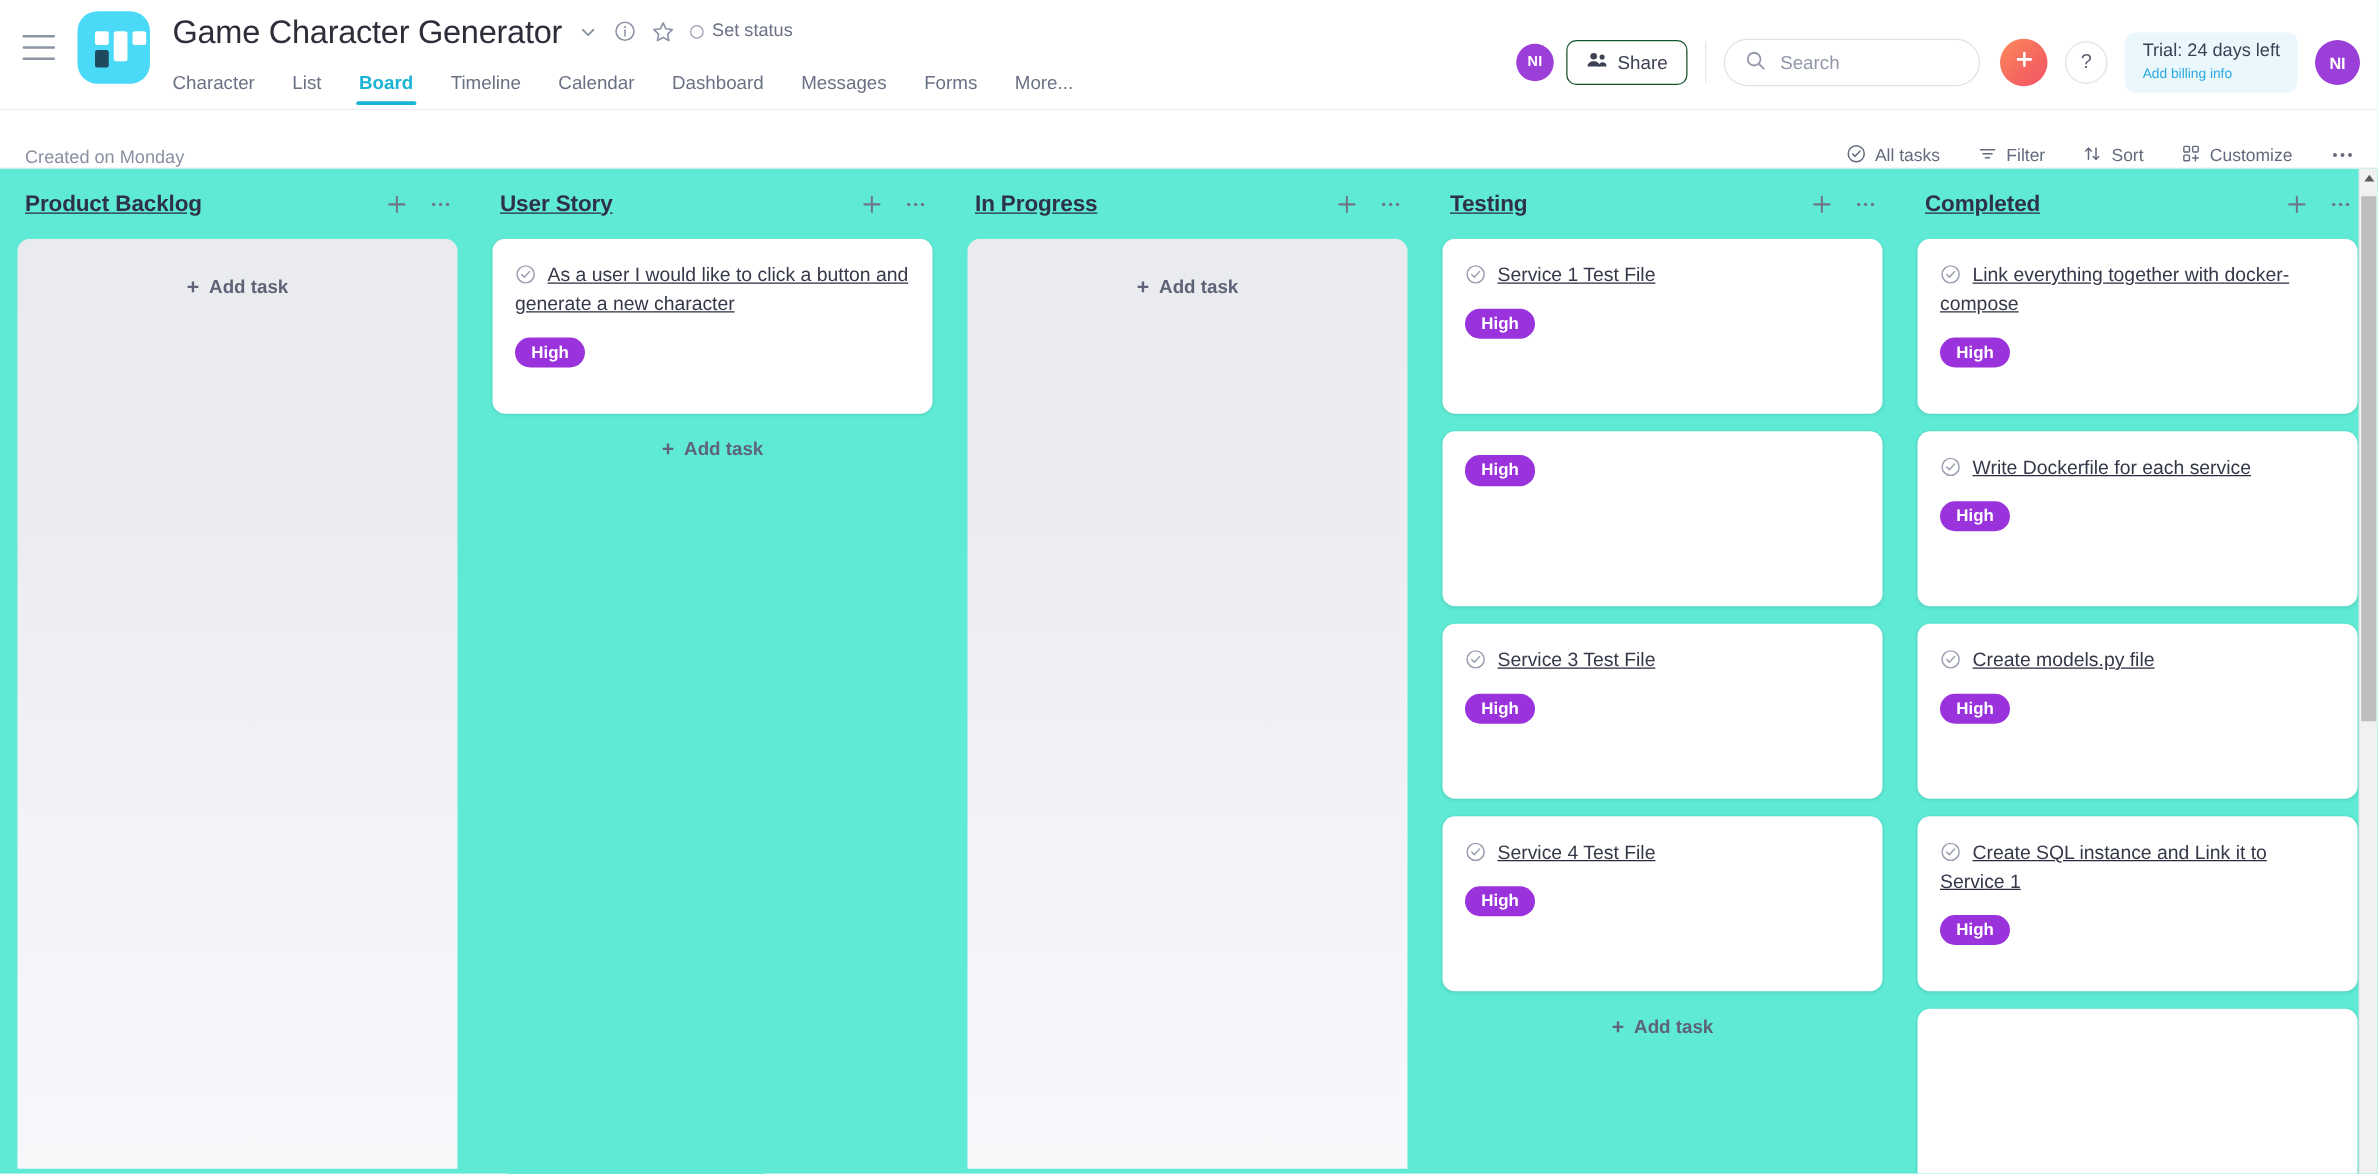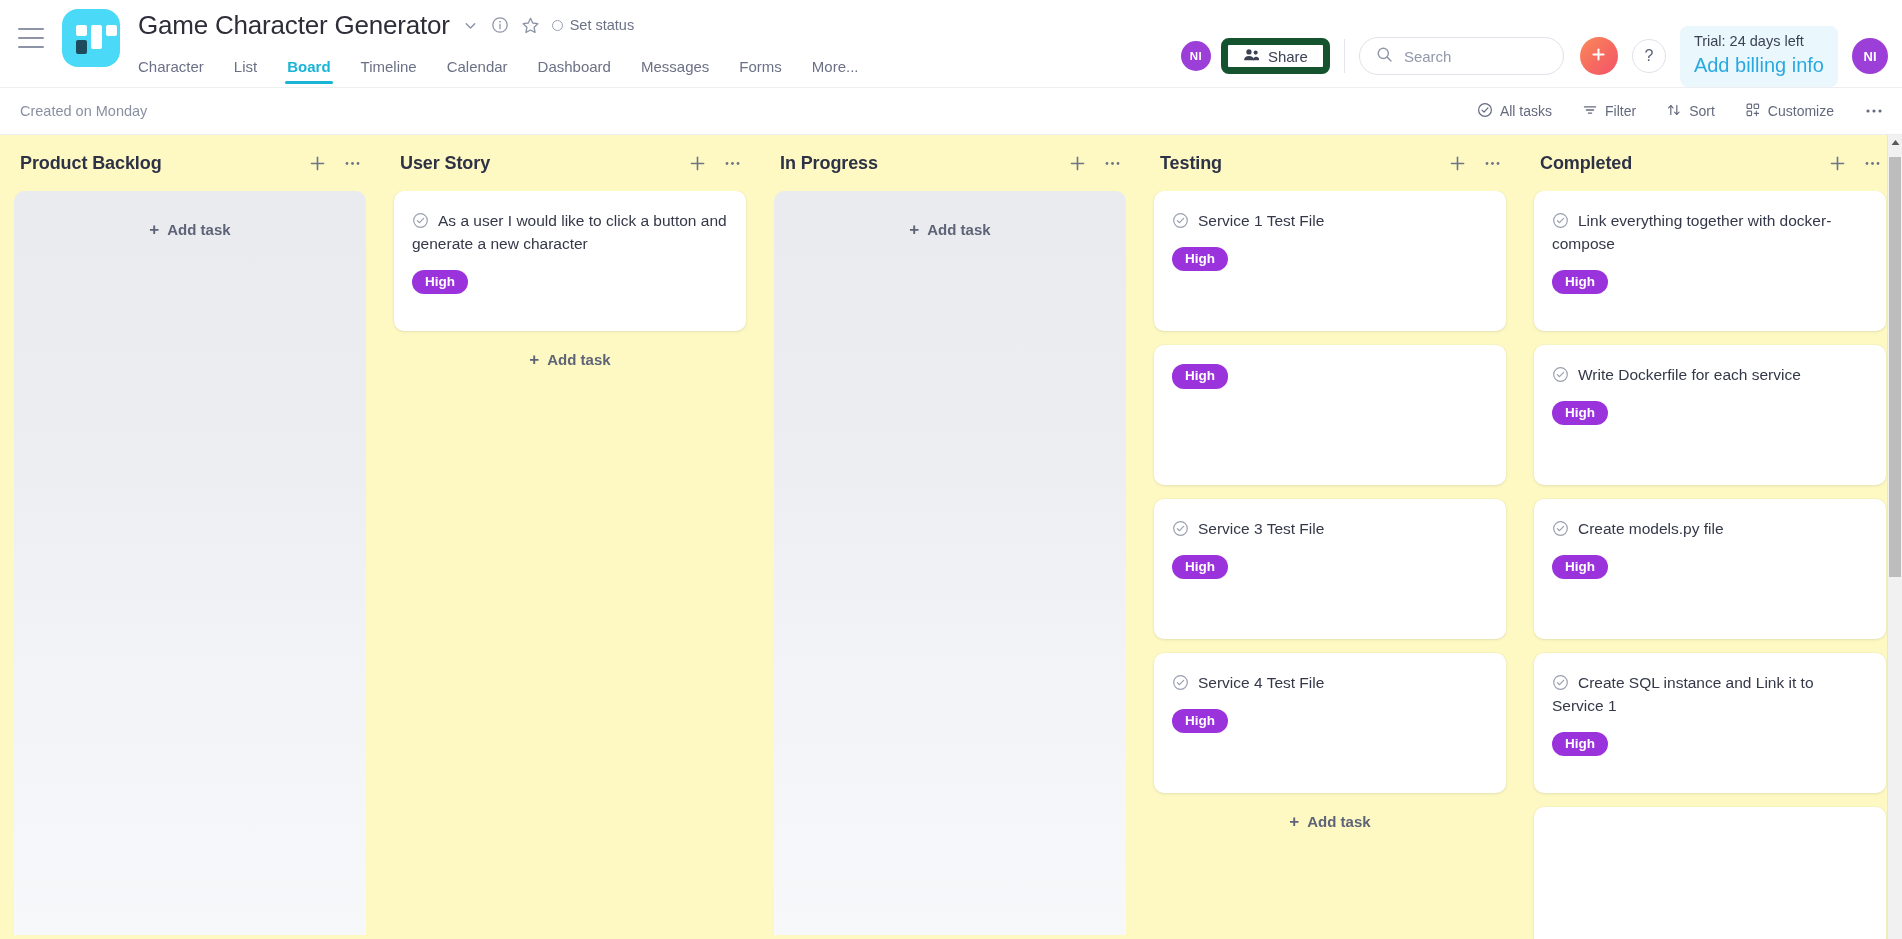--- a/index.html
+++ b/index.html
@@ -80,21 +80,21 @@
     width: 30px; height: 30px; border-radius: 50%;
     background: #9b3fd8; color: #fff;
     font-size: 11.5px; font-weight: 700;
     display: flex; align-items: center; justify-content: center;
     letter-spacing: .3px; flex: none;
   }
   .share-btn {
     margin-left: 10px;
     display: flex; align-items: center; gap: 8px;
     height: 36px; padding: 0 15px;
-    border: 7px solid #14532d; border-radius: 8px;
+    border: 1px solid #14532d; border-radius: 8px;
     background: #fff; font-size: 15px; color: #3c4154; cursor: pointer;
   }
   .divider-v { width: 1px; height: 34px; background: #e4e6ec; margin: 0 14px; }
   .search {
     display: flex; align-items: center; gap: 11px;
     width: 205px; height: 38px; padding: 12px 16px;
     border: 1px solid #dfe2ea; border-radius: 20px; background: #fff;
     color: #9298a9; font-size: 15px; cursor: text;
   }
   .plus-btn {
@@ -108,51 +108,52 @@
     border: 1px solid #dfe2ea; background: #fff;
     color: #5c6278; font-size: 16px;
     display: flex; align-items: center; justify-content: center;
     margin-left: 14px; cursor: pointer; flex: none;
   }
   .trial {
     margin-left: 14px; background: #eaf7fd; border-radius: 8px;
     padding: 6px 14px 8px; text-align: left; line-height: 1.35;
   }
   .trial .t1 { font-size: 14.5px; color: #3c4154; white-space: nowrap; }
-  .trial .t2 { font-size: 20px; color: #2aa9e0; cursor: pointer; white-space: nowrap; }
+  .trial .t2 { font-size: 11px; color: #2aa9e0; cursor: pointer; white-space: nowrap; }
   .avatar-lg {
     width: 36px; height: 36px; border-radius: 50%;
     background: #9b3fd8; color: #fff; font-size: 13px; font-weight: 700;
     display: flex; align-items: center; justify-content: center;
     margin-left: 14px; flex: none; cursor: pointer;
   }
 
   
   .toolbar {
     height: 47px; background: #ffffff;
     border-bottom: 1px solid #edeef2;
-    display: flex; align-items: center;
+    display: flex; align-items: flex-end;
     padding: 0 18px 0 20px;
   }
   .created { font-size: 14.5px; color: #8a90a2; }
   .toolbar-right { margin-left: auto; display: flex; align-items: center; gap: 0; }
   .tb-item {
     display: flex; align-items: center; gap: 7px;
     font-size: 14px; color: #646a7e; cursor: pointer;
     margin-left: 30px; white-space: nowrap;
   }
   .tb-dots { margin-left: 30px; color: #646a7e; cursor: pointer; display:flex; align-items:center; }
 
   
   .board {
     position: relative;
     height: calc(939px - 88px - 47px);
-    background: #fef9c3;
+    background: #5eead4;
     display: flex;
     overflow: hidden;
+    text-decoration: underline;
   }
   .column {
     width: 380px; flex: none;
     display: flex; flex-direction: column;
     padding: 0 10px;
     position: relative;
   }
   .col-head {
     display: flex; align-items: center;
     height: 56px; padding: 0 8px 0 10px; flex: none;

